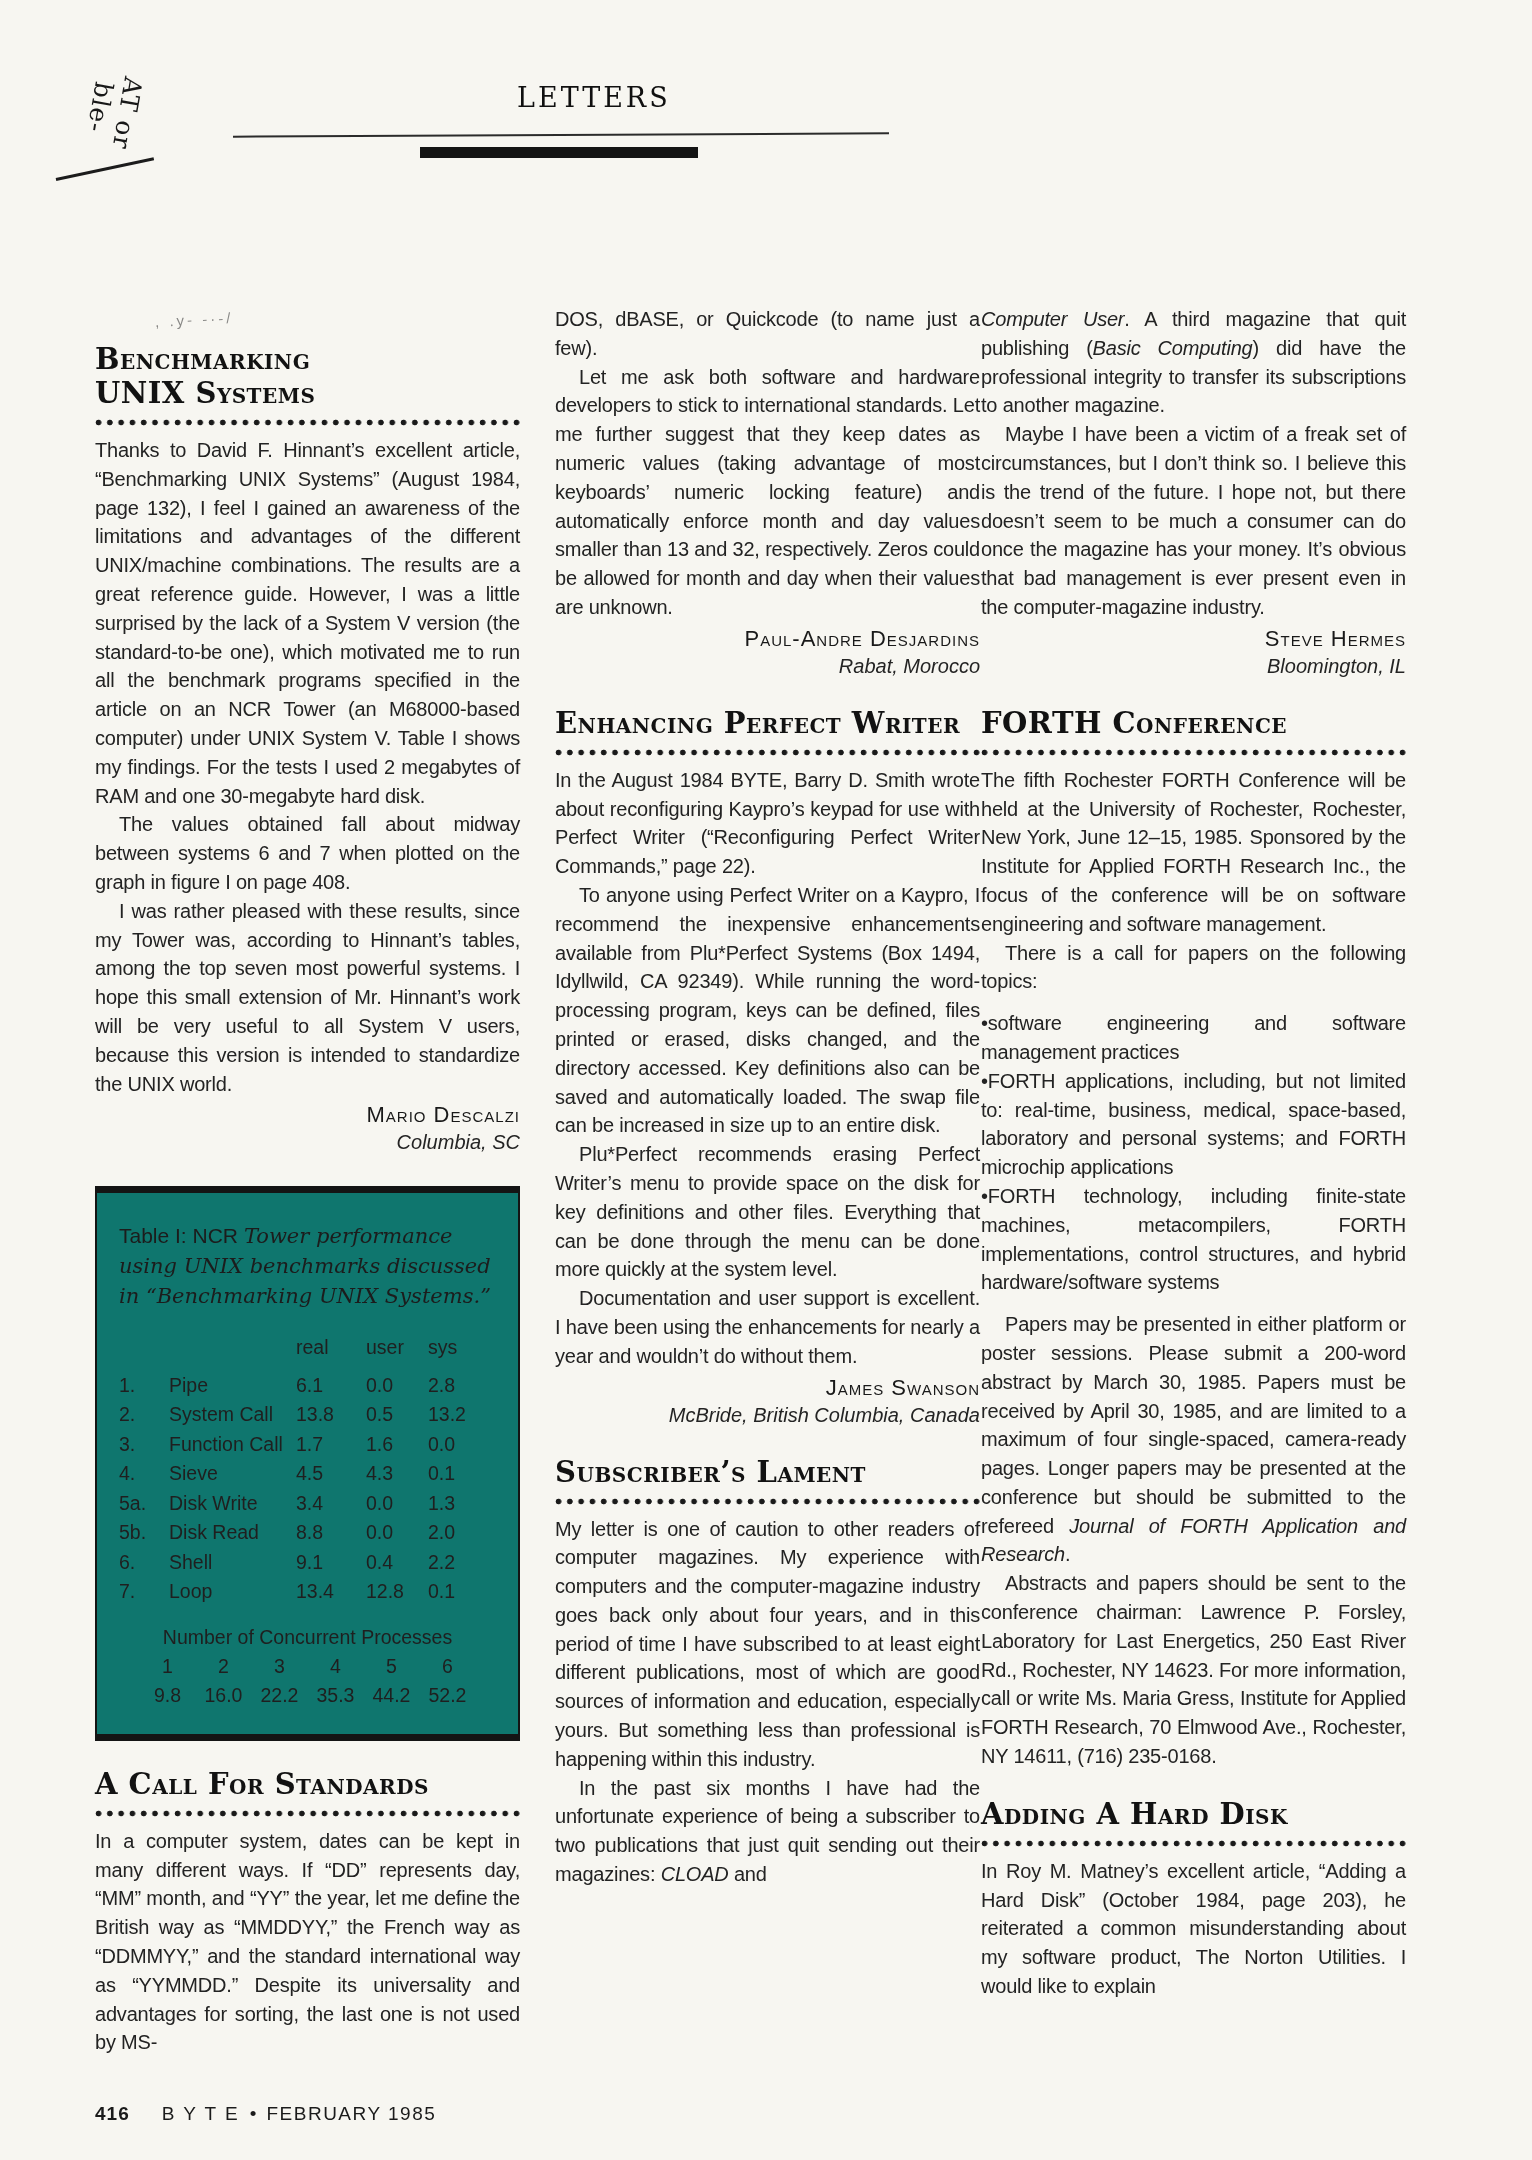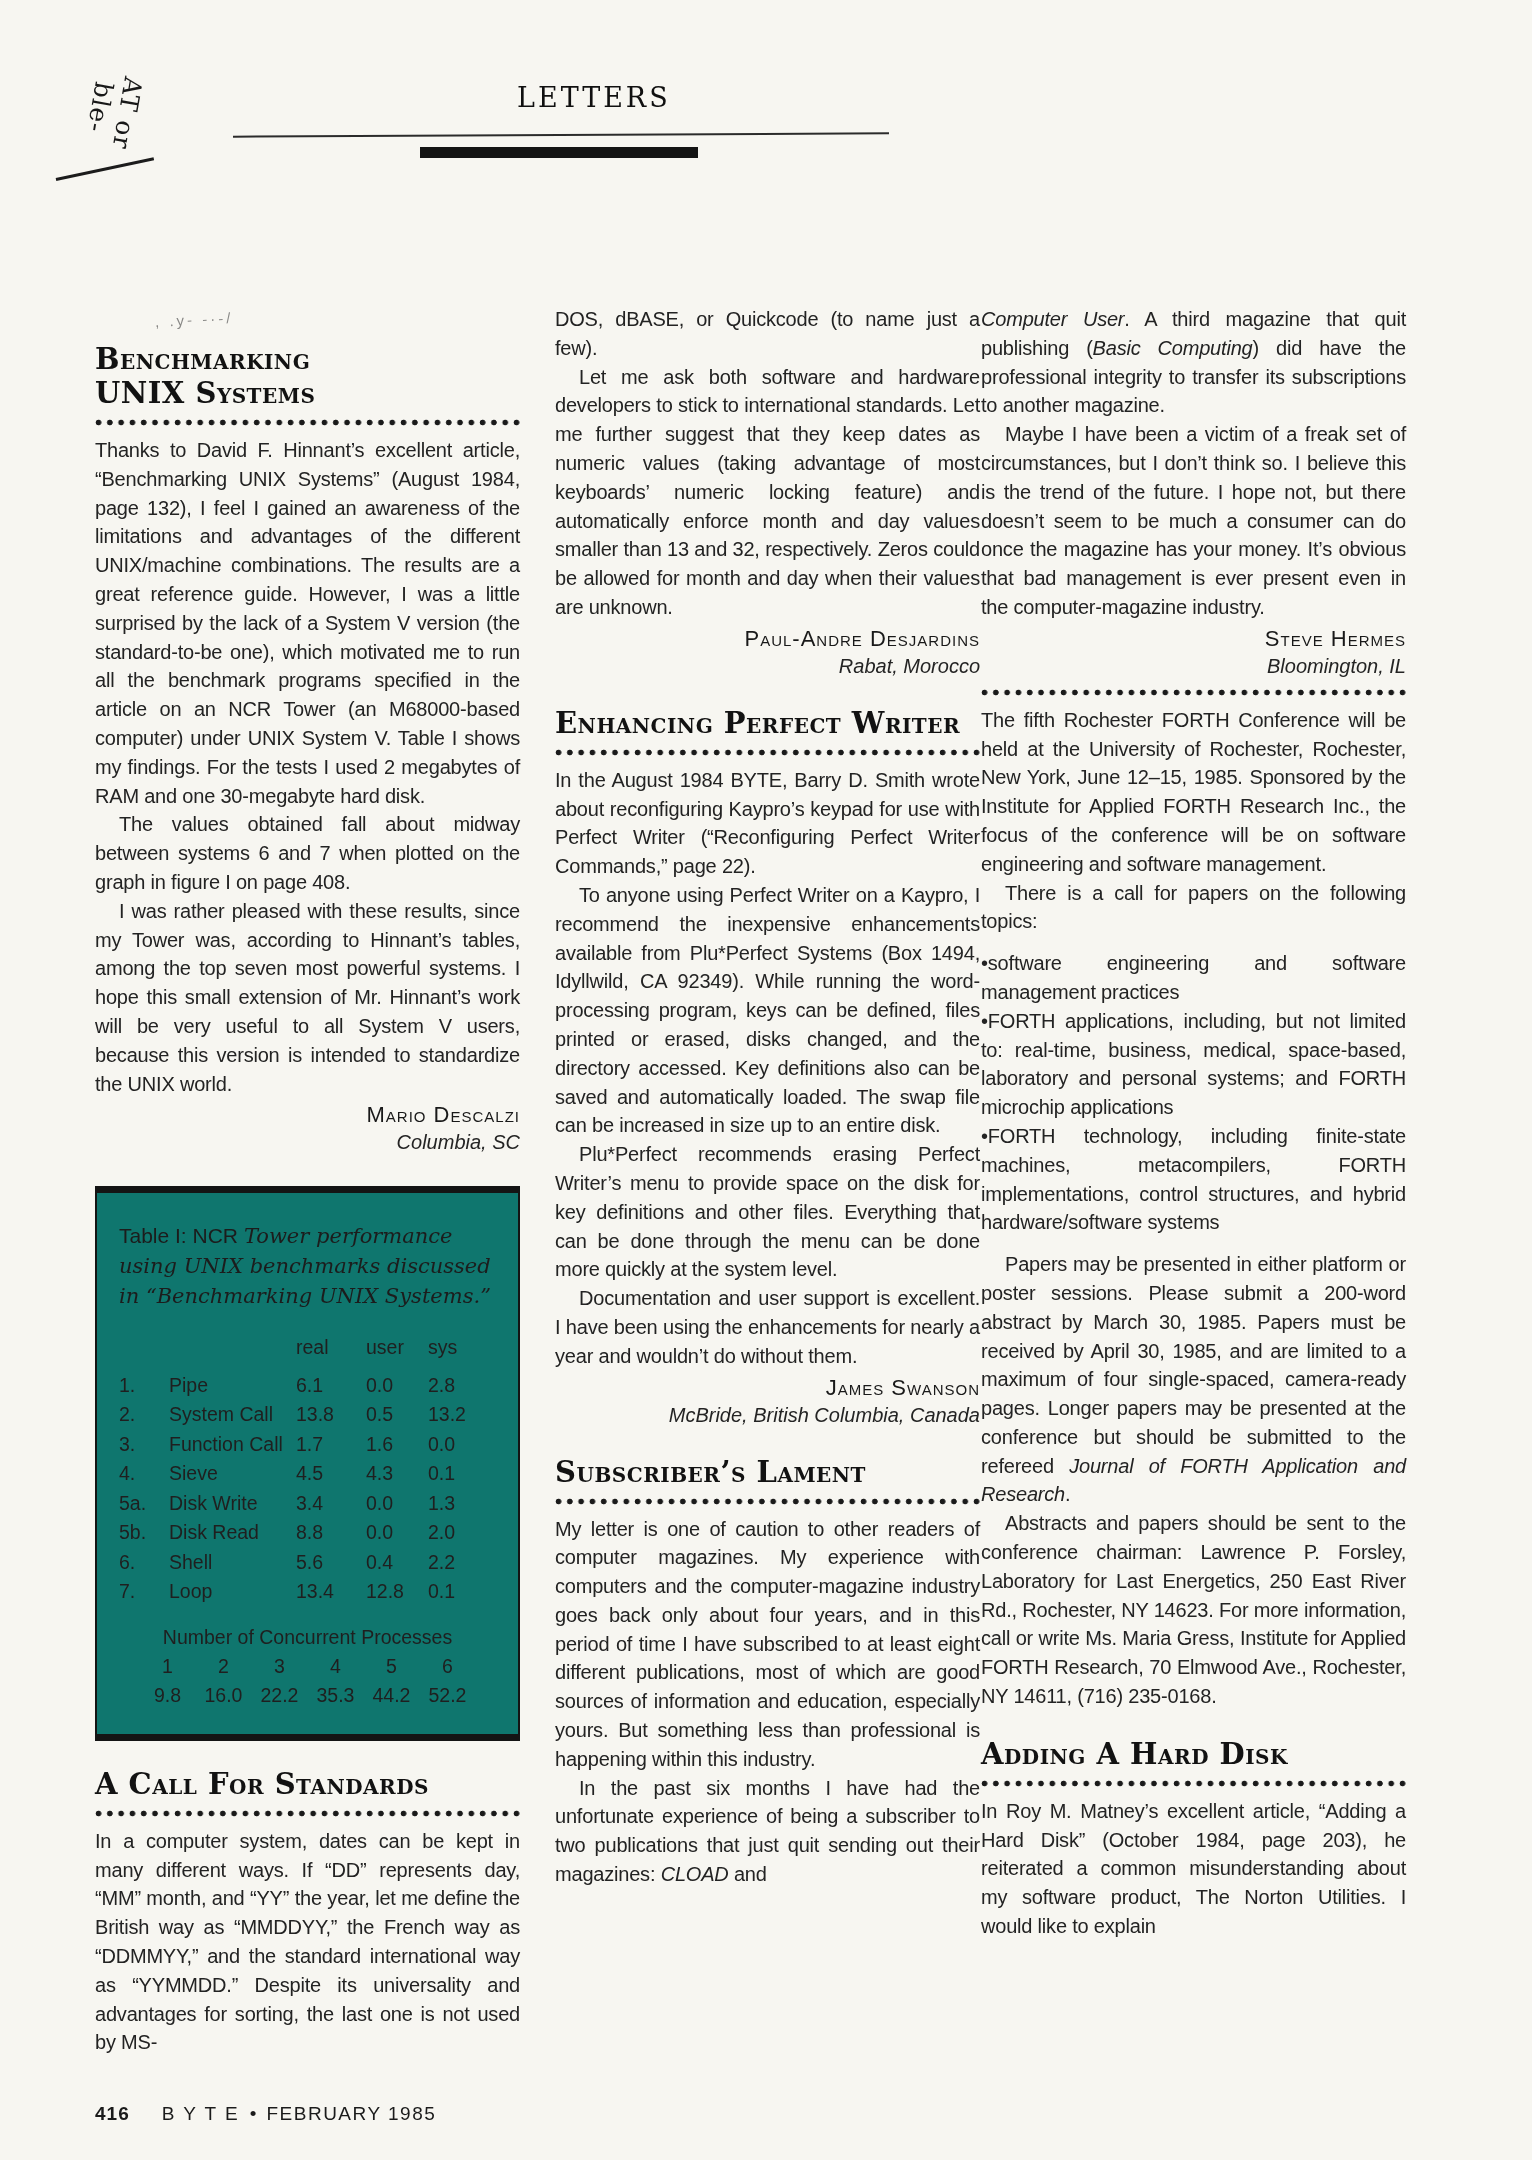--- a/index.html
+++ b/index.html
@@ -148,21 +148,21 @@
       <span class="tc right">1.3</span>
 
       <span class="tc">5b.</span>
       <span class="tc">Disk Read</span>
       <span class="tc right">8.8</span>
       <span class="tc right">0.0</span>
       <span class="tc right">2.0</span>
 
       <span class="tc">6.</span>
       <span class="tc">Shell</span>
-      <span class="tc right">5.6</span>
+      <span class="tc right">9.1</span>
       <span class="tc right">0.4</span>
       <span class="tc right">2.2</span>
 
       <span class="tc">7.</span>
       <span class="tc">Loop</span>
       <span class="tc right">13.4</span>
       <span class="tc right">12.8</span>
       <span class="tc right">0.1</span>
     </div>
 
@@ -218,20 +218,21 @@
 </div>
 
 <div class="col" id="col3">
   <p class="p"><span class="it">Computer User</span><span>. A third magazine that quit publishing (</span><span class="it">Basic Computing</span><span>) did have the professional integrity to transfer its subscriptions to another magazine.</span></p>
   <p class="p ind">Maybe I have been a victim of a freak set of circumstances, but I don’t think so. I believe this is the trend of the future. I hope not, but there doesn’t seem to be much a consumer can do once the magazine has your money. It’s obvious that bad management is ever present even in the computer-magazine industry.</p>
   <div class="sig">
     <div class="sig-name">Steve Hermes</div>
     <div class="sig-loc">Bloomington, IL</div>
   </div>
 
+  <h2 class="heading">FORTH Conference</h2>
   <div class="dotline"></div>
   <p class="p">The fifth Rochester FORTH Conference will be held at the University of Rochester, Rochester, New York, June 12–15, 1985. Sponsored by the Institute for Applied FORTH Research Inc., the focus of the conference will be on software engineering and software management.</p>
   <p class="p ind">There is a call for papers on the following topics:</p>
   <p class="p gap">•software engineering and software management practices</p>
   <p class="p">•FORTH applications, including, but not limited to: real-time, business, medical, space-based, laboratory and personal systems; and FORTH microchip applications</p>
   <p class="p">•FORTH technology, including finite-state machines, metacompilers, FORTH implementations, control structures, and hybrid hardware/software systems</p>
   <p class="p ind gap"><span>Papers may be presented in either platform or poster sessions. Please submit a 200-word abstract by March 30, 1985. Papers must be received by April 30, 1985, and are limited to a maximum of four single-spaced, camera-ready pages. Longer papers may be presented at the conference but should be submitted to the refereed </span><span class="it">Journal of FORTH Application and Research</span><span>.</span></p>
   <p class="p ind">Abstracts and papers should be sent to the conference chairman: Lawrence P. Forsley, Laboratory for Last Energetics, 250 East River Rd., Rochester, NY 14623. For more information, call or write Ms. Maria Gress, Institute for Applied FORTH Research, 70 Elmwood Ave., Rochester, NY 14611, (716) 235-0168.</p>
 
   <h2 class="heading">Adding A Hard Disk</h2>

